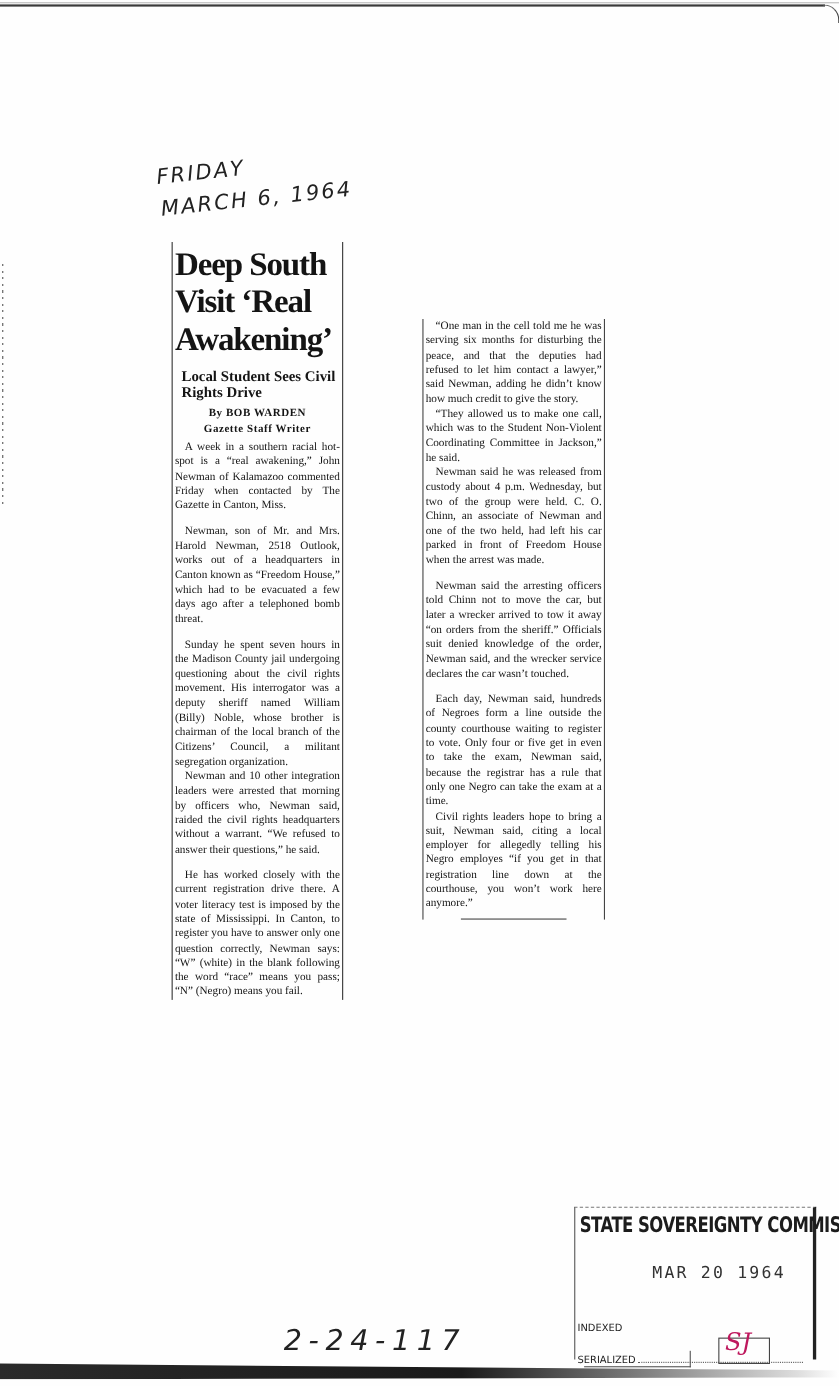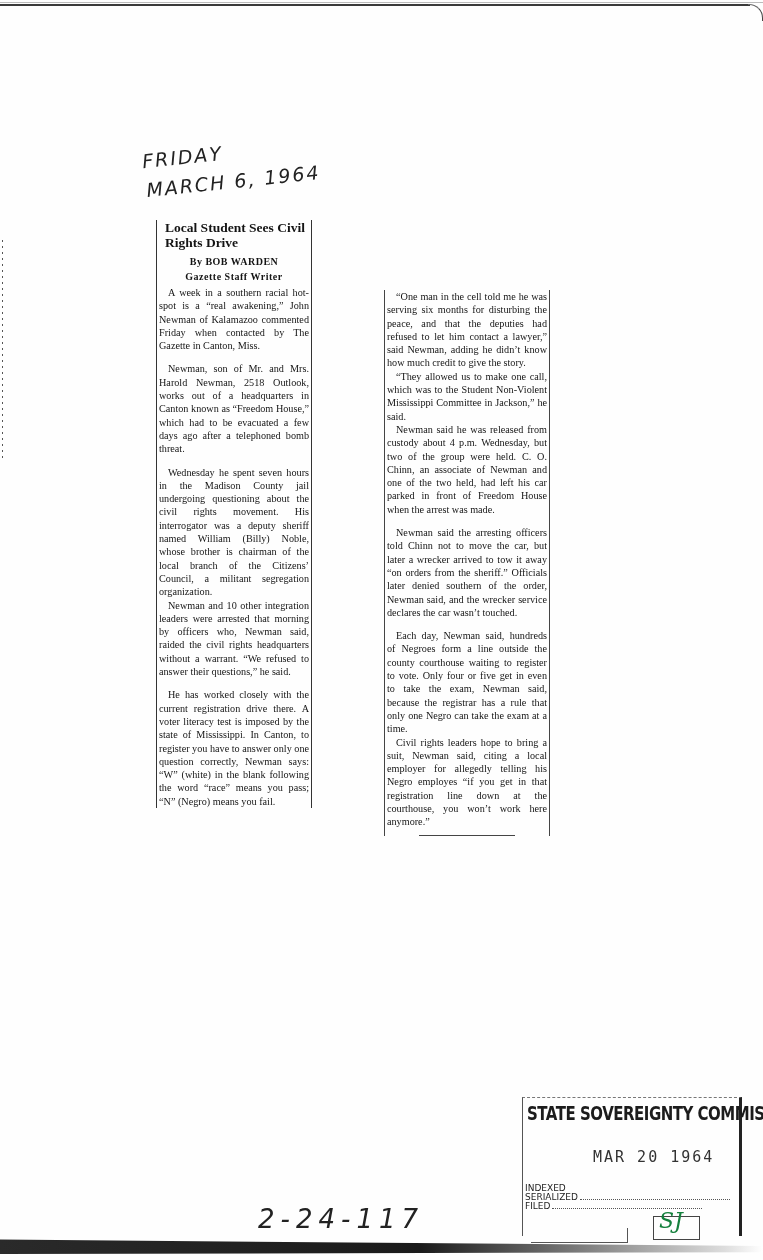--- a/index.html
+++ b/index.html
@@ -26,53 +26,54 @@
   .col2 { left:384px; top:290px; width:160px; border-left:1px solid #444; border-right:1px solid #444; padding:0 2px; }
   .headline { font-family:"Liberation Serif", serif; font-weight:bold; font-size:30px; line-height:34px; letter-spacing:-1px; text-align:left; margin:4px 0 8px 0; }
   .subhead { font-weight:bold; font-size:13.5px; line-height:15px; text-align:left; margin:0 0 6px 6px; }
   .byline { font-weight:bold; font-size:10px; text-align:center; line-height:12px; margin-bottom:3px; letter-spacing:0.5px; }
   .dash-rule { height:1px; background:#444; width:60%; margin:6px auto 0 auto; }
 
   .stamp { position:absolute; left:522px; top:1097px; width:216px; height:138px; border-top:1px dashed #777; border-right:3px solid #222; border-left:1px solid #555; }
   .stamp-title { position:absolute; left:4px; top:4px; font-family:"DejaVu Sans", sans-serif; font-weight:bold; font-size:15px; letter-spacing:-0.5px; transform:scaleY(1.3); transform-origin:left top; color:#1c1c1c; white-space:nowrap; }
   .stamp-date { position:absolute; left:70px; top:50px; font-family:"DejaVu Sans Mono", monospace; font-size:15px; color:#333; letter-spacing:2px; }
   .stamp-lines { position:absolute; left:2px; top:86px; font-family:"DejaVu Sans", sans-serif; font-size:9px; line-height:9px; color:#1c1c1c; }
-  .stamp-lines div { white-space:nowrap; }
+  .stamp-lines div { white-space:nowrap;margin-top:20px; }
   .stamp-lines span.fill { display:inline-block; width:150px; border-bottom:1px dotted #555; margin-left:2px; }
   .stamp-box1 { position:absolute; left:8px; top:130px; width:96px; height:14px; border-bottom:1px solid #555; border-right:1px solid #555; }
   .stamp-box2 { position:absolute; left:130px; top:118px; width:45px; height:22px; border:1px solid #444; }
-  .stamp-initials { position:absolute; left:136px; top:110px; font-family:"DejaVu Serif", serif; font-style:italic; font-size:22px; color:#15803d; }
+  .stamp-initials { position:absolute; left:136px; top:110px; font-family:"DejaVu Serif", serif; font-style:italic; font-size:22px; color:#be185d; }
 </style>
 </head>
 <body>
 
 <div class="top-edge2"></div>
 <div class="top-edge"></div>
 <div class="curl"></div>
 <div class="left-edge"></div>
 
 <div class="handwriting hw-day">FRIDAY</div>
 <div class="handwriting hw-date">MARCH 6, 1964</div>
 
 <div class="clip col1">
+  <div class="headline">Deep South Visit ‘Real Awakening’</div>
   <div class="subhead">Local Student Sees Civil Rights Drive</div>
   <div class="byline">By BOB WARDEN</div>
   <div class="byline">Gazette Staff Writer</div>
   <p>A week in a southern racial hot-spot is a “real awakening,” John Newman of Kalamazoo commented Friday when contacted by The Gazette in Canton, Miss.</p>
   <p class="gap">Newman, son of Mr. and Mrs. Harold Newman, 2518 Outlook, works out of a headquarters in Canton known as “Freedom House,” which had to be evacuated a few days ago after a telephoned bomb threat.</p>
-  <p class="gap">Wednesday he spent seven hours in the Madison County jail undergoing questioning about the civil rights movement. His interrogator was a deputy sheriff named William (Billy) Noble, whose brother is chairman of the local branch of the Citizens’ Council, a militant segregation organization.</p>
+  <p class="gap">Sunday he spent seven hours in the Madison County jail undergoing questioning about the civil rights movement. His interrogator was a deputy sheriff named William (Billy) Noble, whose brother is chairman of the local branch of the Citizens’ Council, a militant segregation organization.</p>
   <p>Newman and 10 other integration leaders were arrested that morning by officers who, Newman said, raided the civil rights headquarters without a warrant. “We refused to answer their questions,” he said.</p>
   <p class="gap">He has worked closely with the current registration drive there. A voter literacy test is imposed by the state of Mississippi. In Canton, to register you have to answer only one question correctly, Newman says: “W” (white) in the blank following the word “race” means you pass; “N” (Negro) means you fail.</p>
 </div>
 
 <div class="clip col2">
   <p>“One man in the cell told me he was serving six months for disturbing the peace, and that the deputies had refused to let him contact a lawyer,” said Newman, adding he didn’t know how much credit to give the story.</p>
-  <p>“They allowed us to make one call, which was to the Student Non-Violent Mississippi Committee in Jackson,” he said.</p>
+  <p>“They allowed us to make one call, which was to the Student Non-Violent Coordinating Committee in Jackson,” he said.</p>
   <p>Newman said he was released from custody about 4 p.m. Wednesday, but two of the group were held. C. O. Chinn, an associate of Newman and one of the two held, had left his car parked in front of Freedom House when the arrest was made.</p>
-  <p class="gap">Newman said the arresting officers told Chinn not to move the car, but later a wrecker arrived to tow it away “on orders from the sheriff.” Officials later denied southern of the order, Newman said, and the wrecker service declares the car wasn’t touched.</p>
+  <p class="gap">Newman said the arresting officers told Chinn not to move the car, but later a wrecker arrived to tow it away “on orders from the sheriff.” Officials suit denied knowledge of the order, Newman said, and the wrecker service declares the car wasn’t touched.</p>
   <p class="gap">Each day, Newman said, hundreds of Negroes form a line outside the county courthouse waiting to register to vote. Only four or five get in even to take the exam, Newman said, because the registrar has a rule that only one Negro can take the exam at a time.</p>
   <p>Civil rights leaders hope to bring a suit, Newman said, citing a local employer for allegedly telling his Negro employes “if you get in that registration line down at the courthouse, you won’t work here anymore.”</p>
   <div class="dash-rule"></div>
 </div>
 
 <div class="handwriting hw-file">2-24-117</div>
 
 <div class="stamp">
   <div class="stamp-title">STATE SOVEREIGNTY COMMISSION</div>
   <div class="stamp-date">MAR 20 1964</div>

